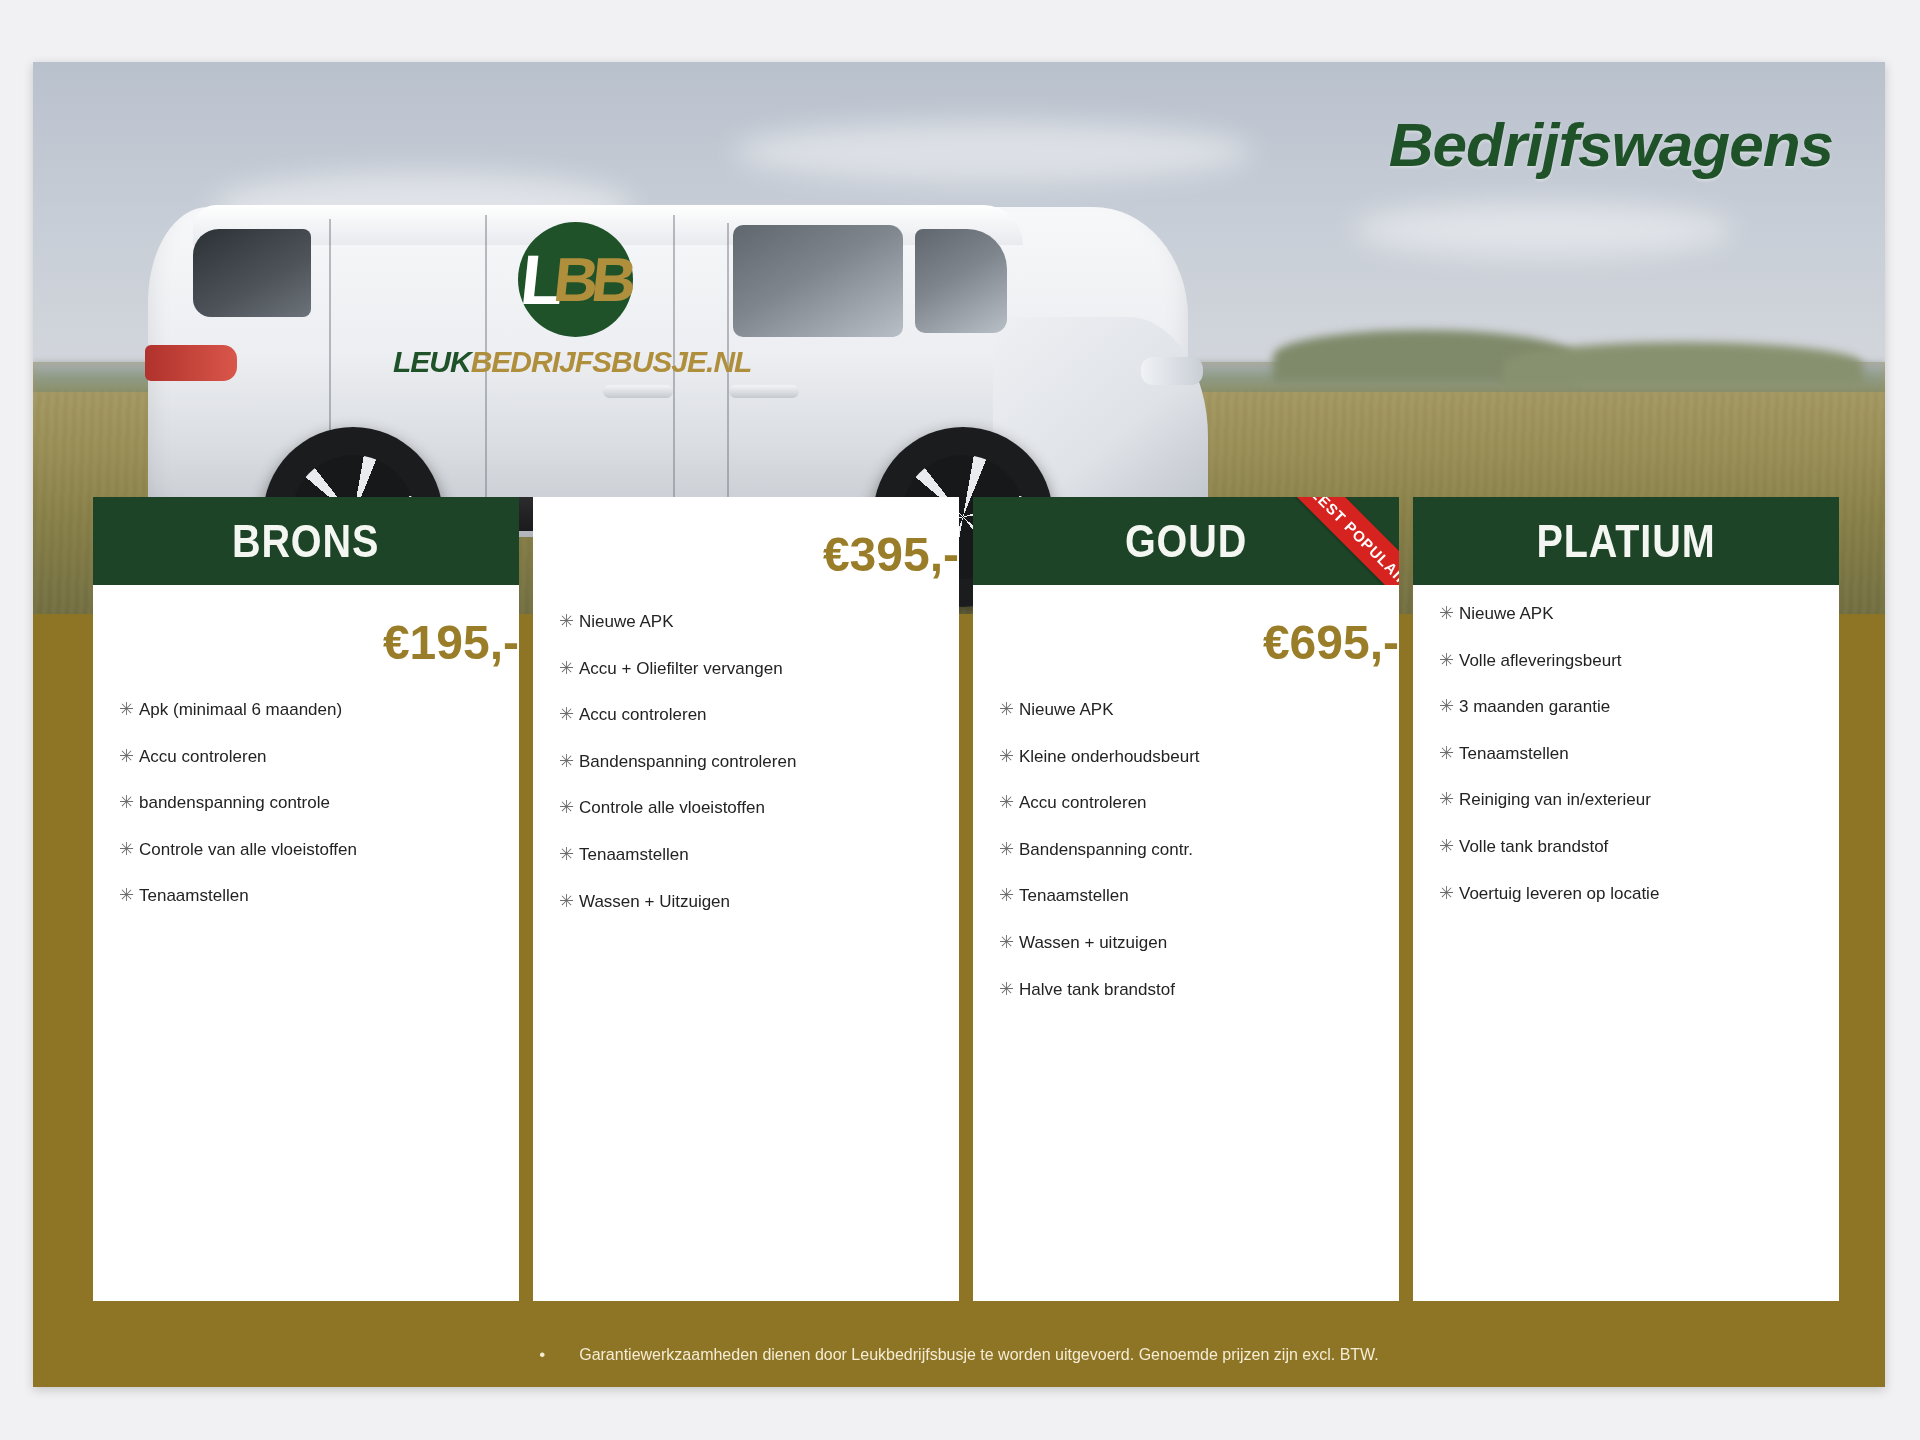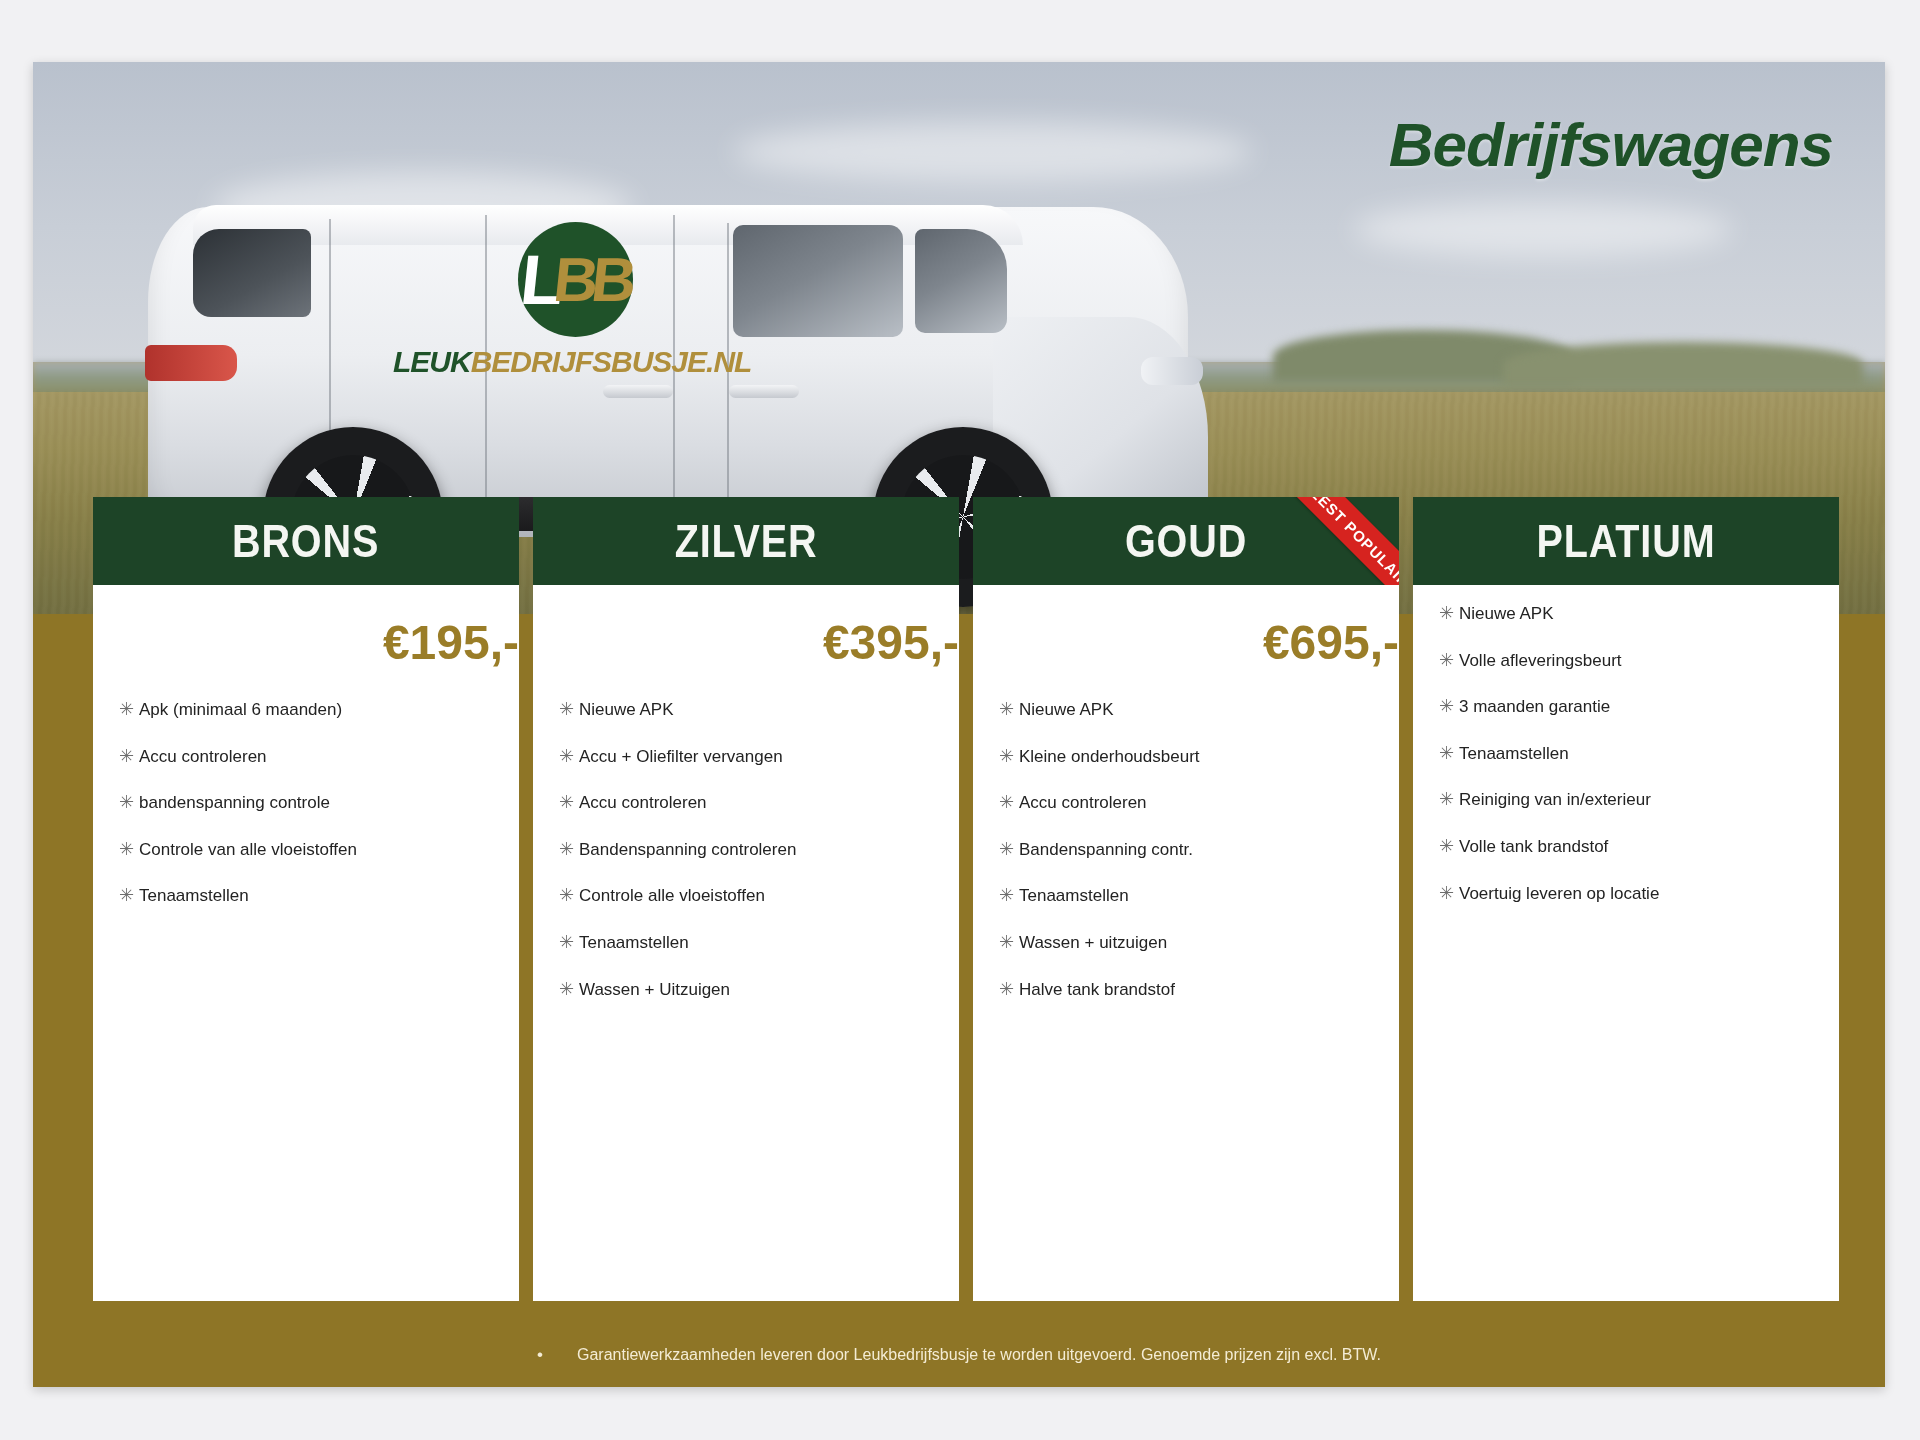--- a/index.html
+++ b/index.html
@@ -269,23 +269,20 @@
             <span>Controle van alle vloeistoffen</span>
           </li>
           <li>
             <span class="bullet">✳</span>
             <span>Tenaamstellen</span>
           </li>
         </ul>
         <div class="card-body-fill"></div>
       </div>
       <div class="card" style="height: 804px;">
-        <div class="card-head">
-          <div class="card-title">ZILVER</div>
-        </div>
         <div class="card-price">€395,-</div>
         <ul class="card-list">
           <li>
             <span class="bullet">✳</span>
             <span>Nieuwe APK</span>
           </li>
           <li>
             <span class="bullet">✳</span>
             <span>Accu + Oliefilter vervangen</span>
           </li>
@@ -385,15 +382,15 @@
             <span class="bullet">✳</span>
             <span>Voertuig leveren op locatie</span>
           </li>
         </ul>
         <div class="card-body-fill"></div>
       </div>
     </div>
 
   <div class="footnote">
     <span class="dot">•</span>
-    <span class="txt">Garantiewerkzaamheden leveren door Leukbedrijfsbusje te worden uitgevoerd. Genoemde prijzen zijn excl. BTW.</span>
+    <span class="txt">Garantiewerkzaamheden dienen door Leukbedrijfsbusje te worden uitgevoerd. Genoemde prijzen zijn excl. BTW.</span>
   </div>
 </div>
 
 </body></html>

